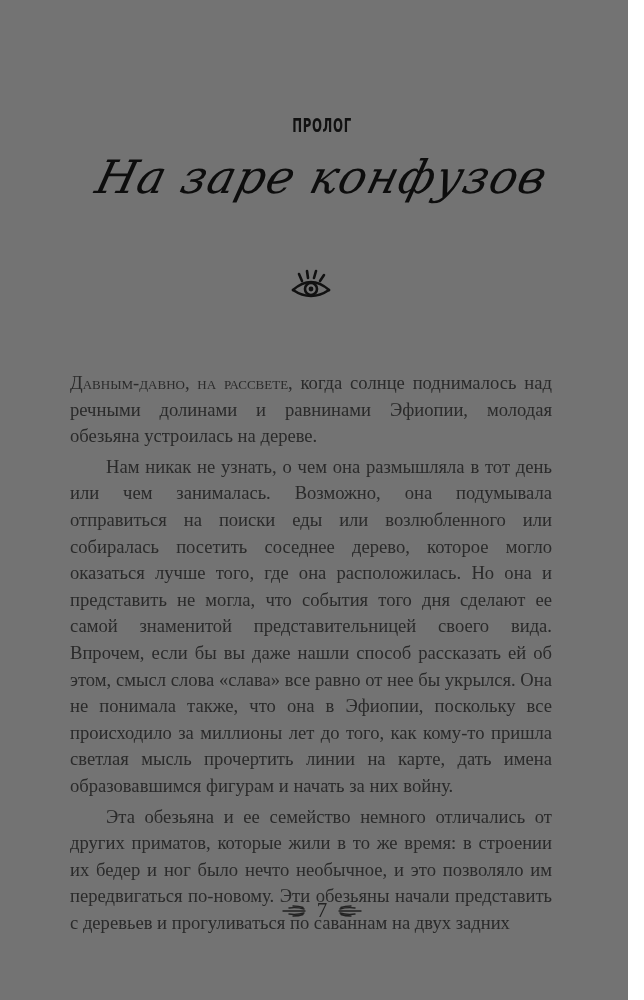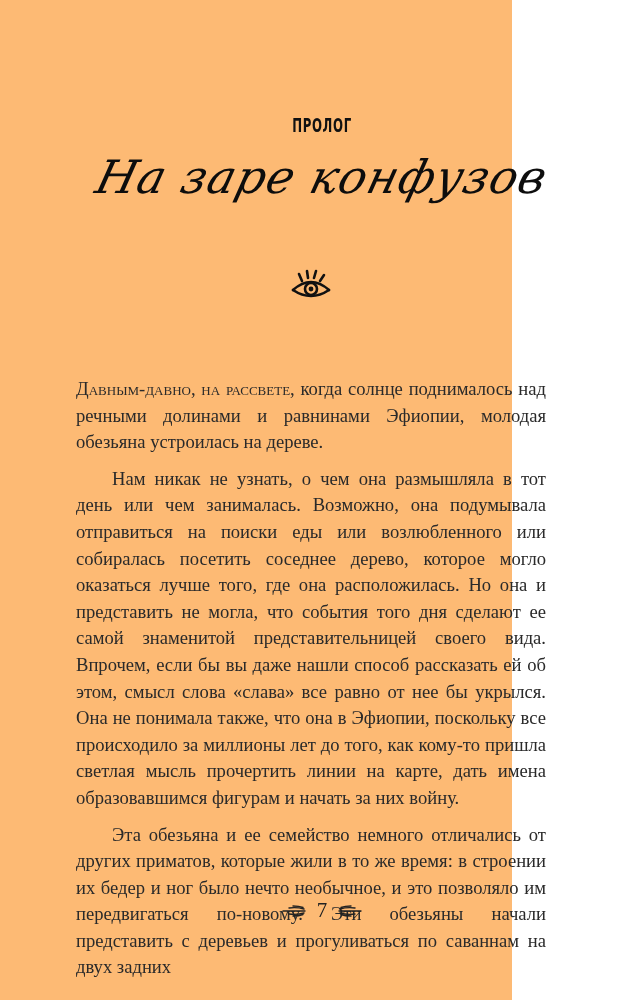--- a/index.html
+++ b/index.html
@@ -1,17 +1,17 @@
 <!DOCTYPE html>
 <html><head>
 <meta charset="utf-8">
 <style>
   html, body { margin: 0; padding: 0; background: #ffffff; }
   body { width: 644px; height: 1000px; position: relative; overflow: hidden; }
-  .page { position: absolute; left: 0; top: 0; width: 512px; height: 1000px; background: #fdba74; }
+  .page { position: absolute; left: 0; top: 0; width: 628px; height: 1000px; background: #737373; }
   .chapter-label {
     position: absolute; left: 0; width: 644px; top: 114px;
     text-align: center;
     font-family: "DejaVu Sans", sans-serif;
     font-weight: bold;
     font-size: 19px;
     letter-spacing: 1px;
     color: #111;
     transform: scaleX(0.62);
     transform-origin: 322px 0;
@@ -28,21 +28,21 @@
   }
   .ornament { position: absolute; left: 290px; top: 268px; width: 42px; height: 36px; }
   .body-text {
     position: absolute; left: 66px; top: 366px; width: 490px;
     font-family: "Liberation Serif", serif;
     font-size: 18.6px;
     line-height: 26.6px;
     color: #2a2a2a;
     text-align: justify;
   }
-  .body-text p { margin: 10px; text-indent: 36px; }
+  .body-text p { margin: 4px; text-indent: 36px; }
   .body-text p.first { text-indent: 0; }
   .smallcaps { font-variant: small-caps; }
   .footer {
     position: absolute; left: 0; width: 644px; top: 898px;
     display: flex; justify-content: center; align-items: center; gap: 10px;
   }
   .page-number {
     font-family: "Liberation Serif", serif; font-size: 21px; color: #222;
   }
   .flourish { width: 26px; height: 12px; }

